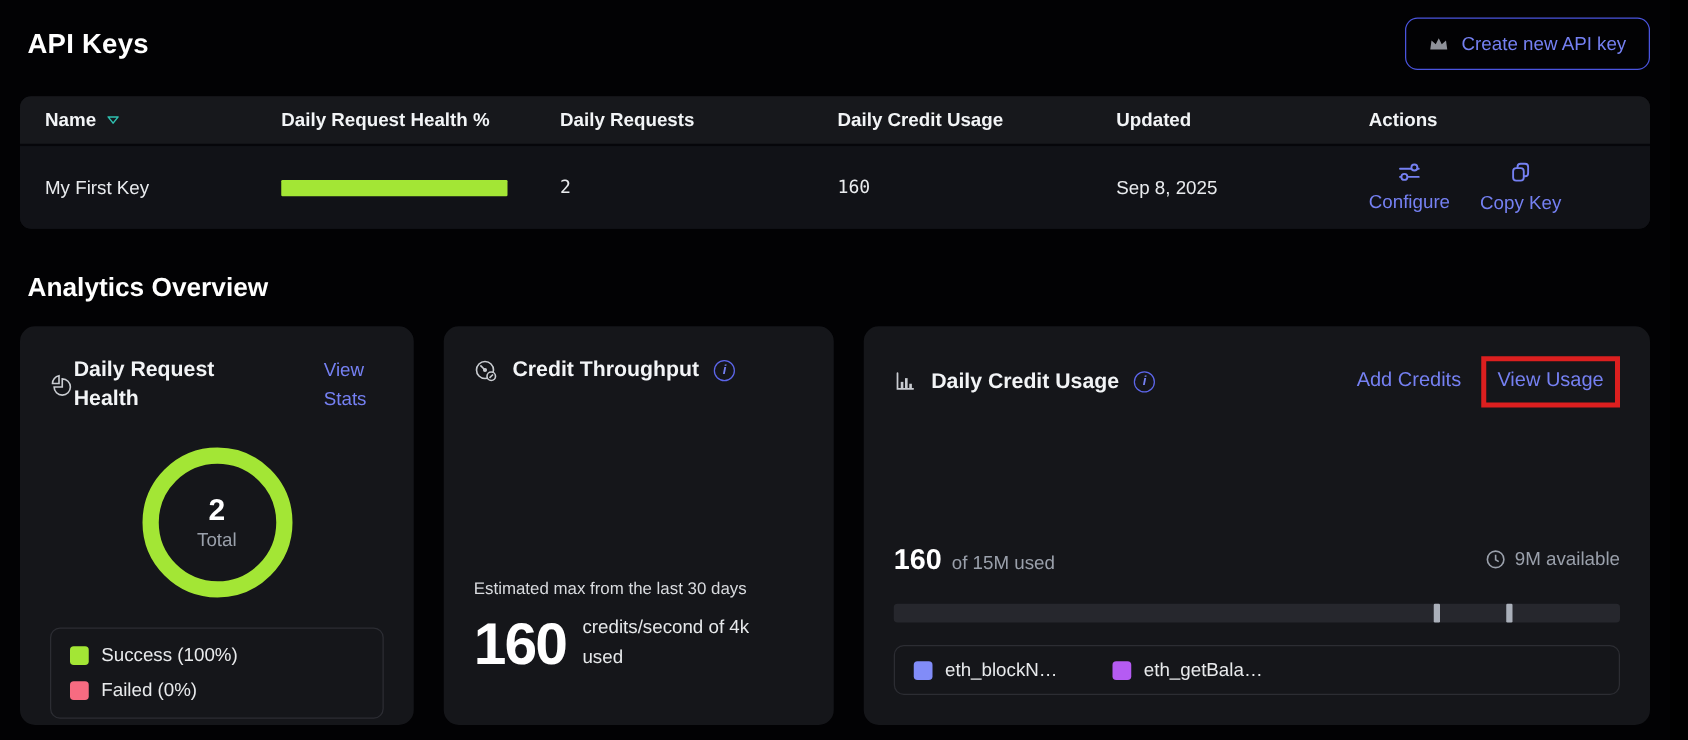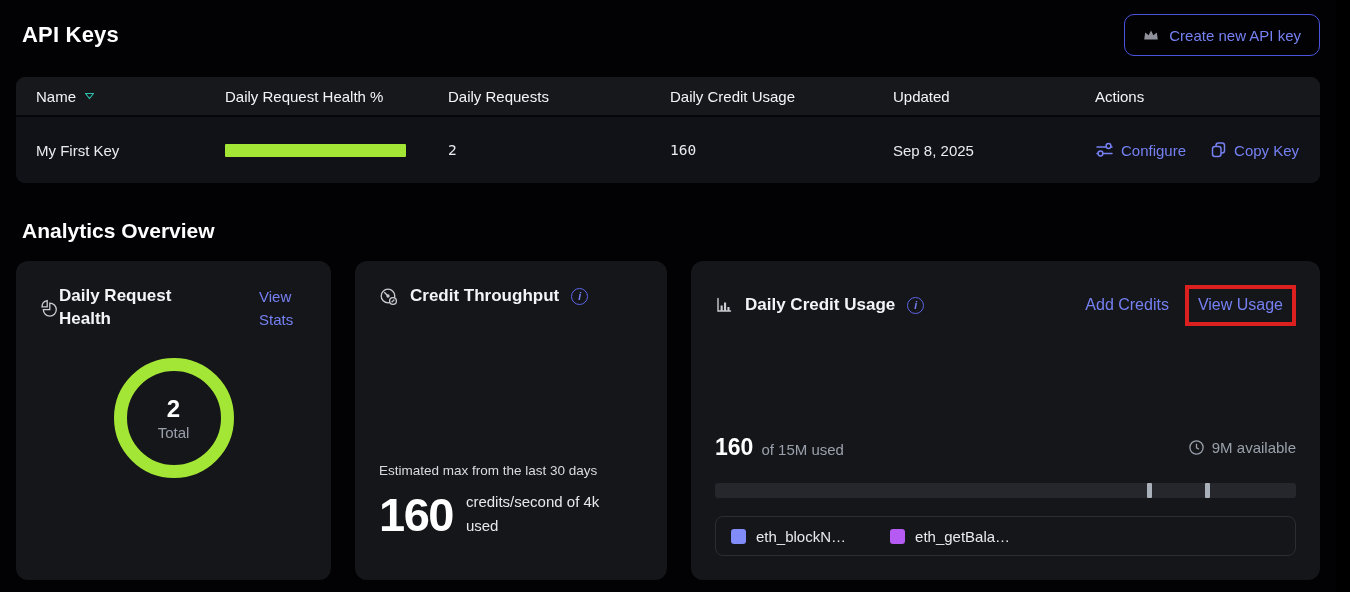--- a/index.html
+++ b/index.html
@@ -30,28 +30,28 @@
   .topbar{display:flex;justify-content:space-between;align-items:center;padding:14px 16px 0 22px;}
   .page-title{font-size:22px;font-weight:800;color:#fff;letter-spacing:.2px;}
   .create-btn{display:flex;align-items:center;gap:10px;height:42px;padding:0 18px;border:1.5px solid var(--btn-border);
     border-radius:10px;background:transparent;color:var(--link);font-size:15px;font-weight:500;cursor:pointer;
     font-family:"Liberation Sans",sans-serif;}
 
   
   .keys-table{margin:21px 16px 0 16px;border-radius:9px;overflow:hidden;background:var(--panel-table);}
   .t-grid{display:grid;grid-template-columns:189px 223px 222px 223px 202px 1fr;align-items:center;padding-left:20px;}
   .t-head{height:40px;background:var(--header-bg);border-bottom:2px solid #06060a;}
-  .t-head .th{font-size:15px;font-weight:400;color:var(--white);display:flex;align-items:center;gap:8px;}
+  .t-head .th{font-size:15px;font-weight:700;color:var(--white);display:flex;align-items:center;gap:8px;}
   .t-row{height:66px;background:var(--row-bg);}
   .t-row .td{font-size:15px;color:#e9ebee;}
   .td.num{font-family:"DejaVu Sans Mono",monospace;font-size:14.5px;}
   .health-track{width:181px;height:13px;}
   .health-fill{height:100%;background:var(--green);border-radius:1px;}
   .actions{display:flex;align-items:center;gap:24px;}
-  .action-link{display:flex;align-items:center;gap:7px;color:var(--link);font-size:15px;font-weight:500;cursor:pointer;}
+  .action-link{display:flex;align-items:center;gap:7px;color:var(--link);font-size:15px;font-weight:500;cursor:pointer;flex-direction:column;}
 
   
   .section-title{margin:36px 0 0 22px;font-size:21px;font-weight:800;color:#fff;}
   .cards{display:flex;gap:24px;margin:18px 16px 0 16px;height:319px;}
   .card{background:var(--panel);border-radius:12px;padding:24px;display:flex;flex-direction:column;}
   .card1{width:315px;flex:none;}
   .card2{width:312px;flex:none;}
   .card3{flex:1;}
   .card-title{font-size:17px;font-weight:700;color:var(--white);line-height:1.35;}
   .card-link{color:var(--link);font-size:15px;font-weight:500;line-height:1.55;cursor:pointer;text-decoration:none;}
@@ -182,20 +182,30 @@
       </div>
       <div class="donut-wrap">
         <svg width="124" height="124" viewBox="0 0 124 124">
           <circle cx="62" cy="62" r="53.5" fill="none" stroke-width="13" style="stroke: rgb(163, 230, 53);"></circle>
         </svg>
         <div class="donut-center">
           <div class="donut-value">2</div>
           <div class="donut-label">Total</div>
         </div>
       </div>
+      <div class="legend-box">
+        <div class="legend-item">
+          <span class="swatch" style="background: rgb(163, 230, 53);"></span>
+          <span>Success (100%)</span>
+        </div>
+        <div class="legend-item">
+          <span class="swatch" style="background: rgb(247, 107, 129);"></span>
+          <span>Failed (0%)</span>
+        </div>
+      </div>
     </div>
 
     <div class="card card2">
       <div class="c2-header">
         <span class="icon">
           <svg width="19" height="19" viewBox="0 0 19 19" fill="none" stroke="#c9ccd1" stroke-width="1.3">
             <circle cx="9" cy="9" r="6.8"></circle>
               <path d="M9 9 L5.3 5.3"></path>
               <circle cx="9" cy="9" r="1" fill="#c9ccd1"></circle>
             <circle cx="14" cy="14" r="3.4" fill="#15161a"></circle>

